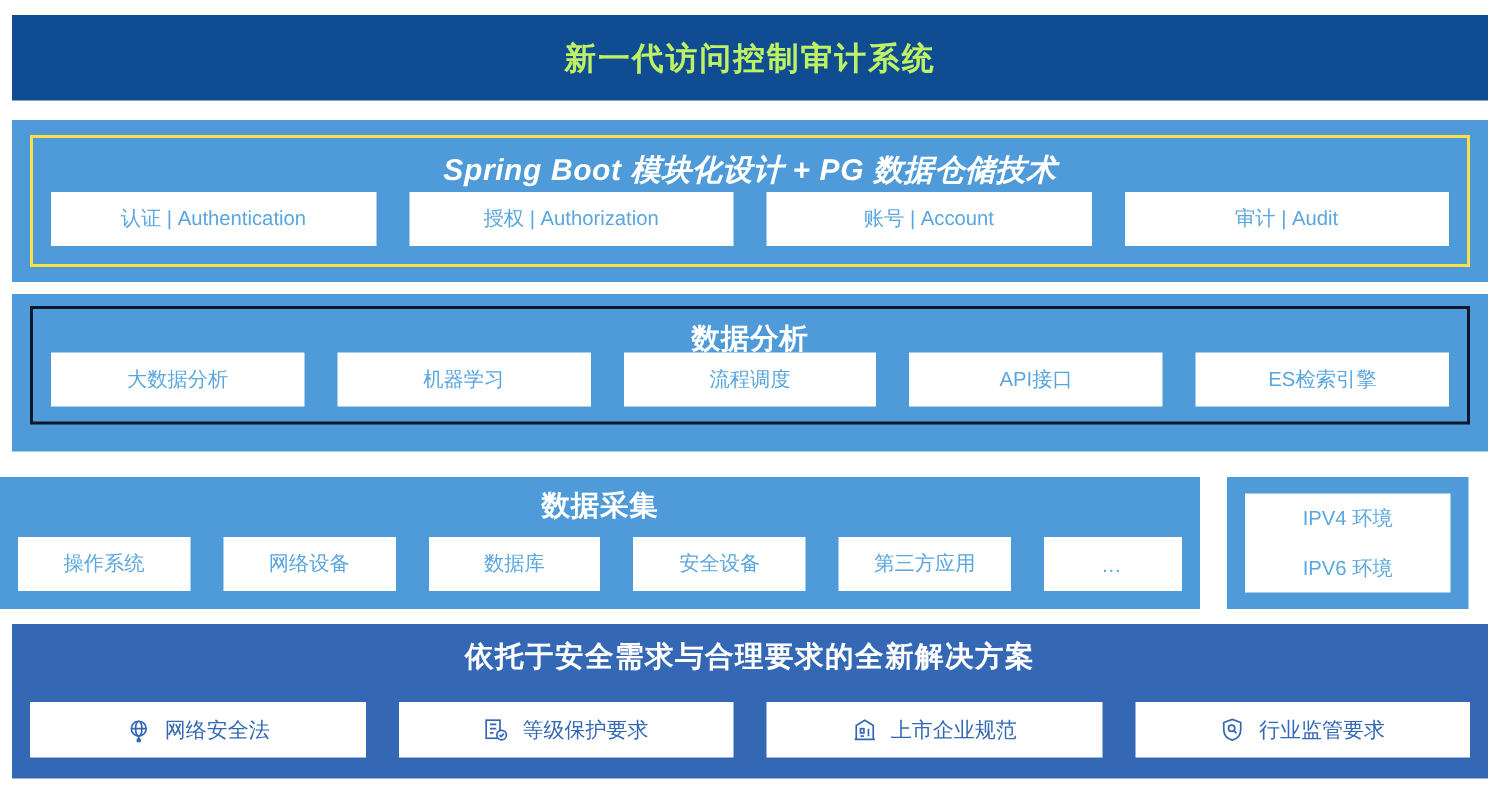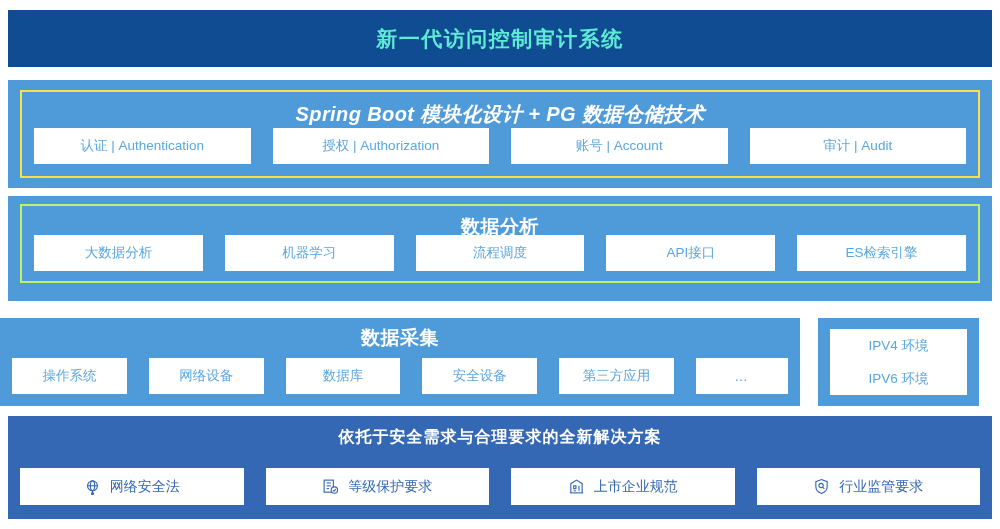--- a/index.html
+++ b/index.html
@@ -25,21 +25,21 @@
     left: 8px;
     top: 10px;
     width: 984px;
     height: 57px;
     background: #0f4c91;
     display: flex;
     align-items: center;
     justify-content: center;
   }
   .titlebar-text {
-    color: #5eead4;
+    color: #bef264;
     font-size: 21px;
     font-weight: bold;
     letter-spacing: 1.5px;
   }
 
   
   .panel {
     position: absolute;
     background: #4f9bd9;
   }
@@ -105,21 +105,21 @@
     top: 196px;
     width: 984px;
     height: 105px;
   }
   #sec-analysis .inner {
     position: absolute;
     left: 12px;
     top: 8px;
     right: 12px;
     bottom: 18px;
-    border: 2px solid #bef264;
+    border: 2px solid #0f172a;
   }
   #sec-analysis .panel-heading { margin-top: 11px; }
   #sec-analysis .card-row {
     position: absolute;
     left: 12px;
     right: 12px;
     bottom: 10px;
   }
 
   
@@ -153,21 +153,21 @@
   
   #sec-solution {
     left: 8px;
     top: 416px;
     width: 984px;
     height: 103px;
     background: #3568b4;
   }
   #sec-solution .panel-heading {
     margin-top: 13px;
-    font-size: 16px;
+    font-size: 19px;
     letter-spacing: 1px;
   }
   #sec-solution .card-row {
     position: absolute;
     left: 12px;
     right: 12px;
     bottom: 14px;
   }
   #sec-solution .card {
     height: 37px;

